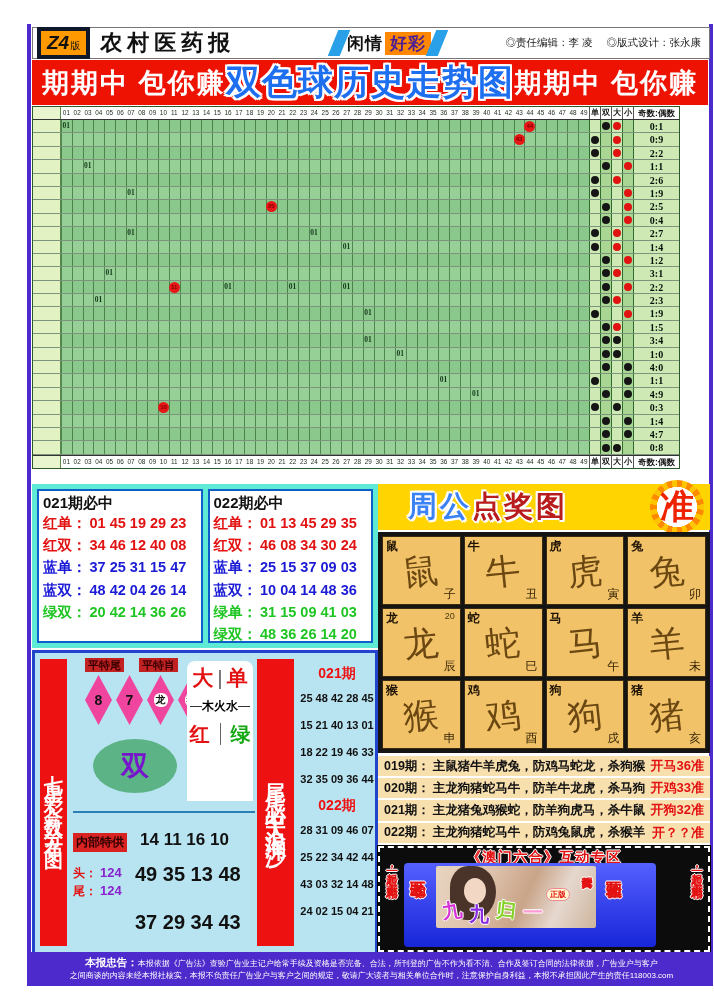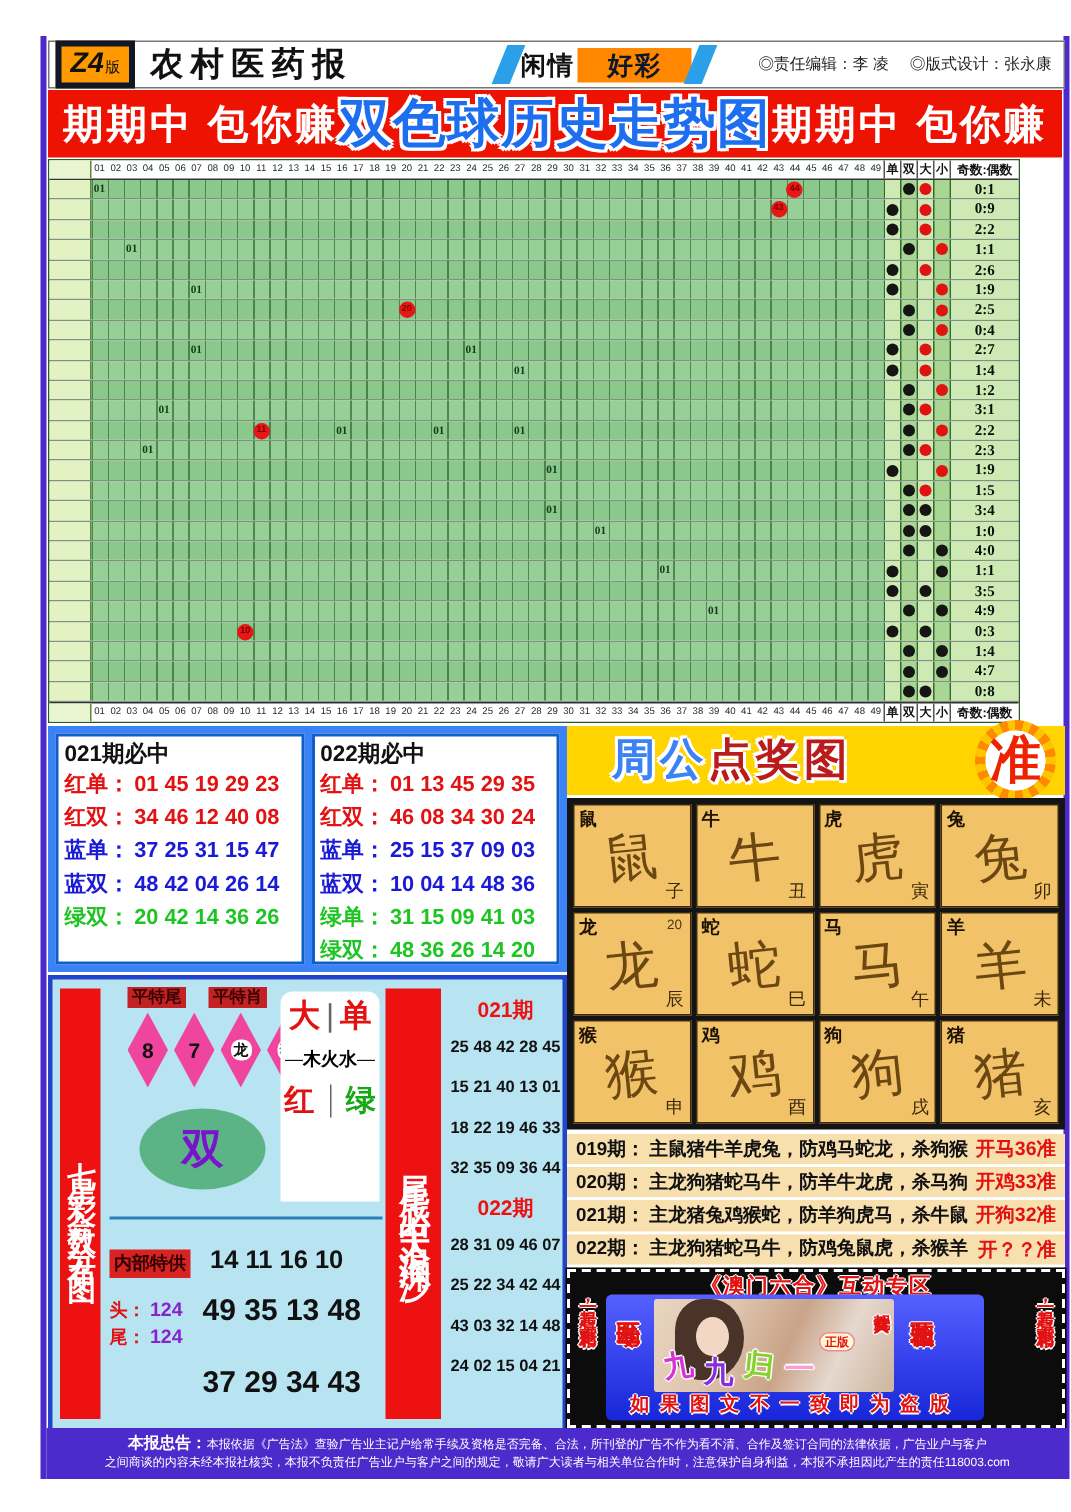--- a/index.html
+++ b/index.html
@@ -11,21 +11,21 @@
        display:flex;align-items:center;background:#fff;}
   .z4box{background:#ff9900;border:4px solid #0f172a;margin-left:4px;padding:1px 6px;height:22px;
          display:flex;align-items:baseline;}
   .z4{font-weight:bold;font-size:19px;color:#111;font-style:italic;}
   .z4s{font-size:10px;color:#111;margin-left:1px;}
   .paper{font-family:"Liberation Serif",serif;font-weight:bold;font-size:22px;color:#111;
          letter-spacing:5px;margin-left:10px;}
   .colbanner{position:absolute;left:300px;top:2px;height:26px;display:flex;align-items:center;}
   .slash{width:12px;height:26px;background:#2aa0e8;transform:skewX(-22deg);}
   .xq{font-weight:bold;font-size:17px;color:#111;padding:0 2px;letter-spacing:1px;}
-  .hc{font-weight:bold;font-size:17px;color:#0f172a;background:#ff8800;padding:0 20px;letter-spacing:1px;font-family:Liberation Serif, serif;}
+  .hc{font-weight:bold;font-size:17px;color:#4c1d95;background:#ff8800;padding:0 5px;letter-spacing:1px;font-family:Liberation Serif, serif;}
   .credits{margin-left:auto;margin-right:8px;font-size:10.5px;color:#222;display:flex;gap:14px;}
   
   .mast{position:absolute;left:32px;top:60px;width:676px;height:45px;background:#ee1202;
         display:flex;align-items:center;justify-content:space-between;padding:0 10px;box-sizing:border-box;}
   .mast .side{color:#fff;font-weight:bold;font-size:27px;letter-spacing:2px;white-space:nowrap;}
   .mast .title{color:#1e6ff0;font-weight:bold;font-size:35px;letter-spacing:1px;white-space:nowrap;
     text-shadow:-2px 0 #fff,2px 0 #fff,0 -2px #fff,0 2px #fff,-2px -2px #fff,2px 2px #fff,-2px 2px #fff,2px -2px #fff;}
   
   .grid{position:absolute;left:32px;top:106px;width:646px;border:1px solid #2a5a2a;box-sizing:content-box;}
   .g-strip{display:flex;height:12px;line-height:12px;background:#fff;border-bottom:1px solid #333;align-items:stretch;}
@@ -43,21 +43,21 @@
   .g-mark{position:absolute;top:2px;font-family:"Liberation Serif",serif;font-size:7.5px;font-weight:bold;color:#14391a;line-height:1;}
   .g-ball{position:absolute;top:1px;width:11px;height:11px;background:#e81717;border-radius:50%;
           font-size:6px;line-height:11px;text-align:center;color:#7c0000;font-weight:bold;}
   .g-dot{width:11px;border-left:1px solid #2f6b2f;box-sizing:border-box;background:#cfe9b5;display:flex;align-items:center;justify-content:center;}
   .g-dot.g2{background:#a9d693;}
   .dotmark{width:8px;height:8px;border-radius:50%;background:#151515;display:block;}
   .dotmark.reddot{background:#e01212;}
   .g-ratio{width:46px;border-left:1px solid #2f6b2f;box-sizing:border-box;background:#cfe9b5;
            text-align:center;font-family:"Liberation Serif",serif;font-weight:bold;font-size:10px;line-height:13px;color:#05120a;}
   
-  .picks{position:absolute;left:32px;top:484px;width:346px;height:164px;background:#3b82f6;
+  .picks{position:absolute;left:32px;top:484px;width:346px;height:164px;background:#5eead4;
          display:flex;gap:5px;padding:5px;box-sizing:border-box;}
   .pick-panel{flex:1;background:#fff;border:2px solid #0f5fc8;box-sizing:border-box;padding:2px 4px;}
   .pick-title{font-weight:bold;font-size:15px;color:#111;line-height:19px;}
   .pick-row{font-weight:bold;font-size:14.5px;line-height:22.2px;white-space:nowrap;}
   .pick-row .pick-label{margin-right:3px;}
   .pick-row.red{color:#e31212;}
   .pick-row.blue{color:#1b1bd6;}
   .pick-row.green{color:#1ec522;}
   
   .zg-banner{position:absolute;left:378px;top:484px;width:332px;height:46px;background:#ffd400;
@@ -529,33 +529,20 @@
           <div class="g-dot">
             <span class="dotmark"></span>
           </div>
           <div class="g-dot g2"></div>
           <div class="g-dot"></div>
           <div class="g-dot g2">
             <span class="dotmark"></span>
           </div>
           <div class="g-ratio">1:1</div>
         </div>
-        <div class="g-row">
-          <div class="g-label"></div>
-          <div class="g-cells"></div>
-          <div class="g-dot">
-            <span class="dotmark"></span>
-          </div>
-          <div class="g-dot g2"></div>
-          <div class="g-dot">
-            <span class="dotmark"></span>
-          </div>
-          <div class="g-dot g2"></div>
-          <div class="g-ratio">3:5</div>
-        </div>
         <div class="g-row alt">
           <div class="g-label"></div>
           <div class="g-cells">
             <span class="g-mark" style="left: 410.988px;">01</span>
           </div>
           <div class="g-dot"></div>
           <div class="g-dot g2">
             <span class="dotmark"></span>
           </div>
           <div class="g-dot"></div>
@@ -853,21 +840,20 @@
         <div class="photo-main" id="photo-main">
             <span class="q q0">九</span>
             <span class="q q1">九</span>
             <span class="q q2">归</span>
             <span class="q q3">一</span>
           </div>
         <span class="pbadge">正版</span>
         <span class="pside">靓女传真</span>
       </div>
       <div class="vred mc-hy">互相验证</div>
-      <div class="mc-bottom">如果图文不一致即为盗版</div>
     </div>
     <div class="vred mc-right">一起看，更精彩！</div>
   </div>
 
   <div class="disc">
     <div><b>本报忠告：</b><span>本报依据《广告法》查验广告业主记户给常手续及资格是否完备、合法，所刊登的广告不作为看不清、合作及签订合同的法律依据，广告业户与客户</span></div>
     <div><span>之间商谈的内容未经本报社核实，本报不负责任广告业户与客户之间的规定，敬请广大读者与相关单位合作时，注意保护自身利益，本报不承担因此产生的责任118003.com</span></div>
   </div>
 </div>
 

